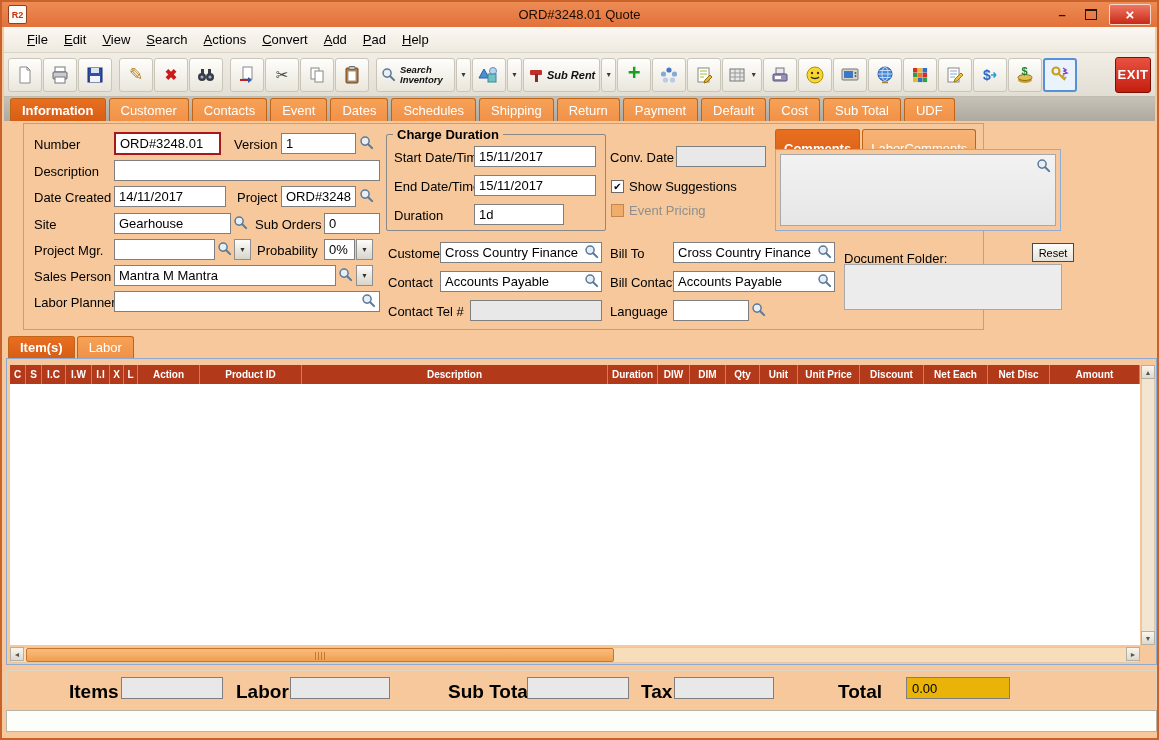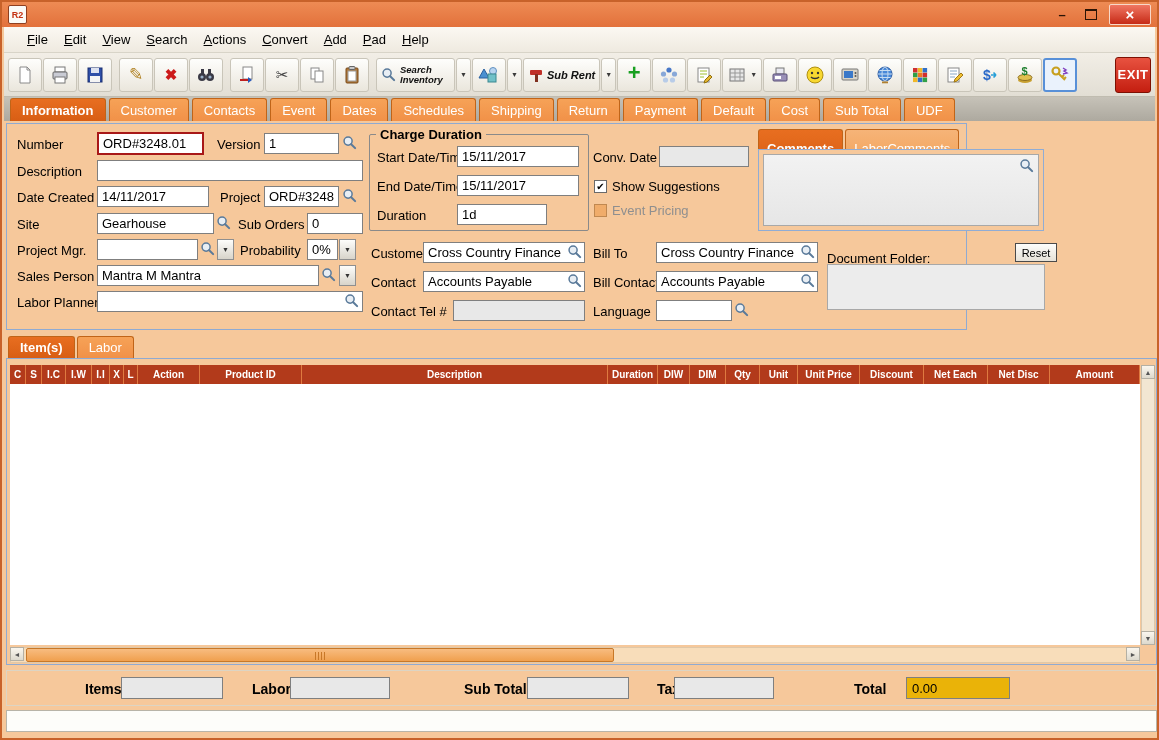--- a/index.html
+++ b/index.html
@@ -53,32 +53,33 @@
   .gridhdr{position:absolute;left:3px;top:6px;height:19px;display:flex;background:var(--table-header,#B23A1B);}
   .hcell{height:19px;box-sizing:border-box;border-right:1px solid #DF7A40;color:#fff;font-size:10px;font-weight:bold;display:flex;align-items:center;justify-content:center;overflow:hidden;white-space:nowrap;}
   .gridbody{position:absolute;left:3px;top:25px;width:1130px;height:261px;background:#fff;}
   .vscroll{position:absolute;left:1134px;top:6px;width:14px;height:280px;background:#F2E6D2;border:1px solid #D8C8B0;box-sizing:border-box;}
   .hscroll{position:absolute;left:3px;top:288px;width:1130px;height:16px;background:#F8DDBA;border:1px solid #E0C8A8;box-sizing:border-box;}
   .sbtn{position:absolute;width:14px;height:14px;background:linear-gradient(#FAF6EE,#DDD9CD);border:1px solid #B4B0A4;display:flex;align-items:center;justify-content:center;font-size:7px;color:#555;box-sizing:border-box;}
   .hthumb{position:absolute;left:15px;top:0px;width:588px;height:14px;background:linear-gradient(#F8BC80,var(--scroll-thumb,#F0A04E));border:1px solid #C87828;border-radius:2px;box-sizing:border-box;}
   .hgrip{position:absolute;left:50%;top:3px;margin-left:-5px;width:10px;height:8px;background:repeating-linear-gradient(90deg,#C87828 0 1px,transparent 1px 3px);}
   
   .summary{position:absolute;left:4px;top:668px;width:1151px;height:36px;border:1px solid #DCD4C4;box-sizing:border-box;}
-  .slbl{position:absolute;top:10px;font-size:14px;font-weight:bold;color:#000;white-space:nowrap;margin-left:16px;}
+  .slbl{position:absolute;top:10px;font-size:19px;font-weight:bold;color:#000;white-space:nowrap;}
   .sfld{position:absolute;top:6px;height:22px;background:#E8E8E8;border:1px solid #7F7F7F;box-sizing:border-box;font-size:13px;padding:3px 5px;overflow:hidden;white-space:nowrap;}
   .sfld.white{background:#eab308;}
   .statusbar{position:absolute;left:4px;top:708px;width:1151px;height:22px;background:#FDFDFA;border:1px solid #B8B4A8;box-sizing:border-box;}
 </style>
 </head>
 <body>
 
 <div class="window">
 
   <div class="titlebar">
     <div class="appicon">R2</div>
+    <div class="apptitle">ORD#3248.01 Quote</div>
     <div class="winbtns">
       <div class="minbtn">–</div>
       <div class="maxbtn">
           <span class="maxglyph"></span>
         </div>
       <div class="closebtn">×</div>
     </div>
   </div>
 
   <div class="menubar">
@@ -317,21 +318,21 @@
         <span>Cost</span>
       </div>
       <div class="tab">
         <span>Sub Total</span>
       </div>
       <div class="tab">
         <span>UDF</span>
       </div>
     </div>
 
-  <div class="panel" style="left:4px;top:121px;width:961px;height:207px;text-decoration:underline;">
+  <div class="panel" style="left:21px;top:121px;width:961px;height:207px;text-decoration:underline;">
     <span class="lbl" style="left:10px;top:13px">Number</span>
     <div class="fld" style="left:90px;top:8px;width:107px;height:23px;border:2px solid var(--field-highlight,#A81818)">ORD#3248.01</div>
     <span class="lbl" style="left:210px;top:13px">Version</span>
     <div class="fld" style="left:257px;top:9px;width:75px">1</div>
     <span class="mag" style="left:335px;top:11px"><svg width="15" height="15" viewBox="0 0 16 16">
           <circle cx="6.5" cy="6.5" r="4.3" fill="#E8EEF4" stroke="#5A7A9A" stroke-width="1.6"></circle>
           <line x1="9.8" y1="9.8" x2="14" y2="14" stroke="#5A7A9A" stroke-width="2.2" stroke-linecap="round"></line>
         </svg></span>
 
     <span class="lbl" style="left:10px;top:40px">Description</span>

